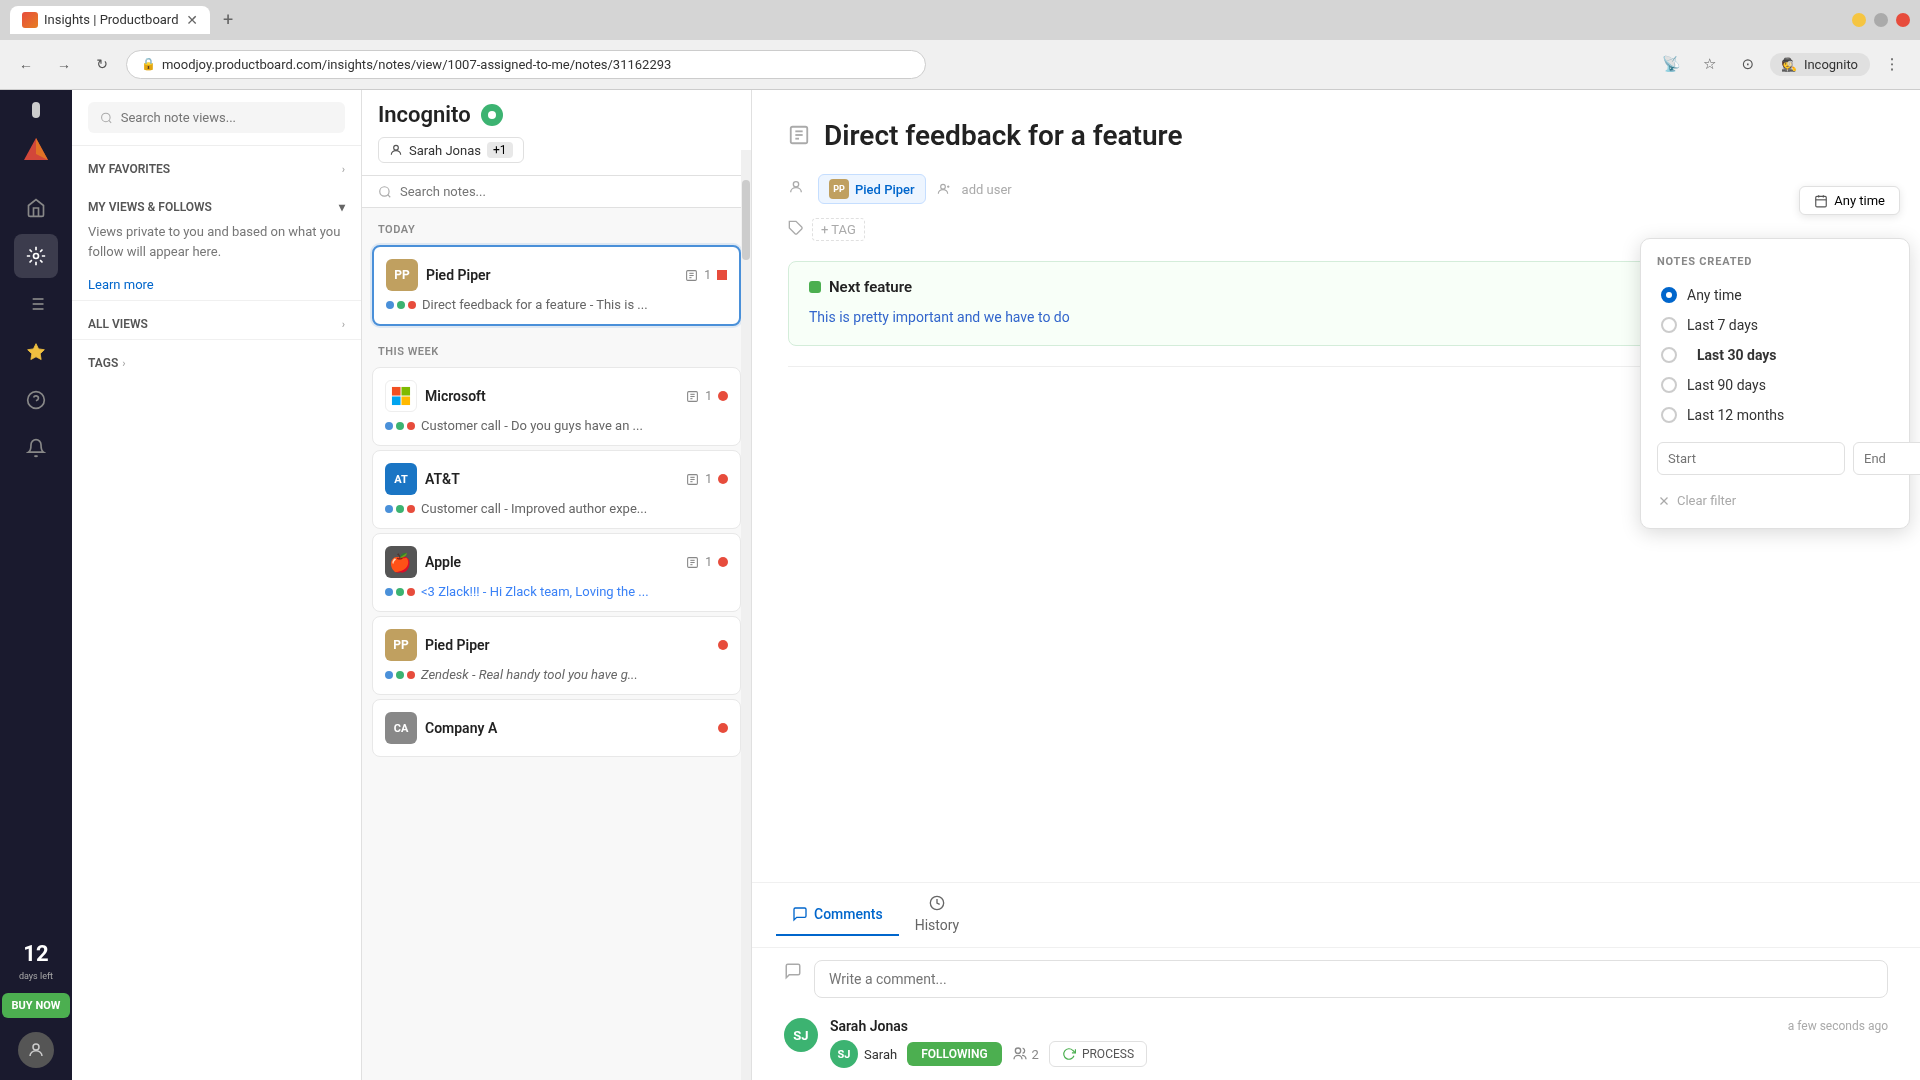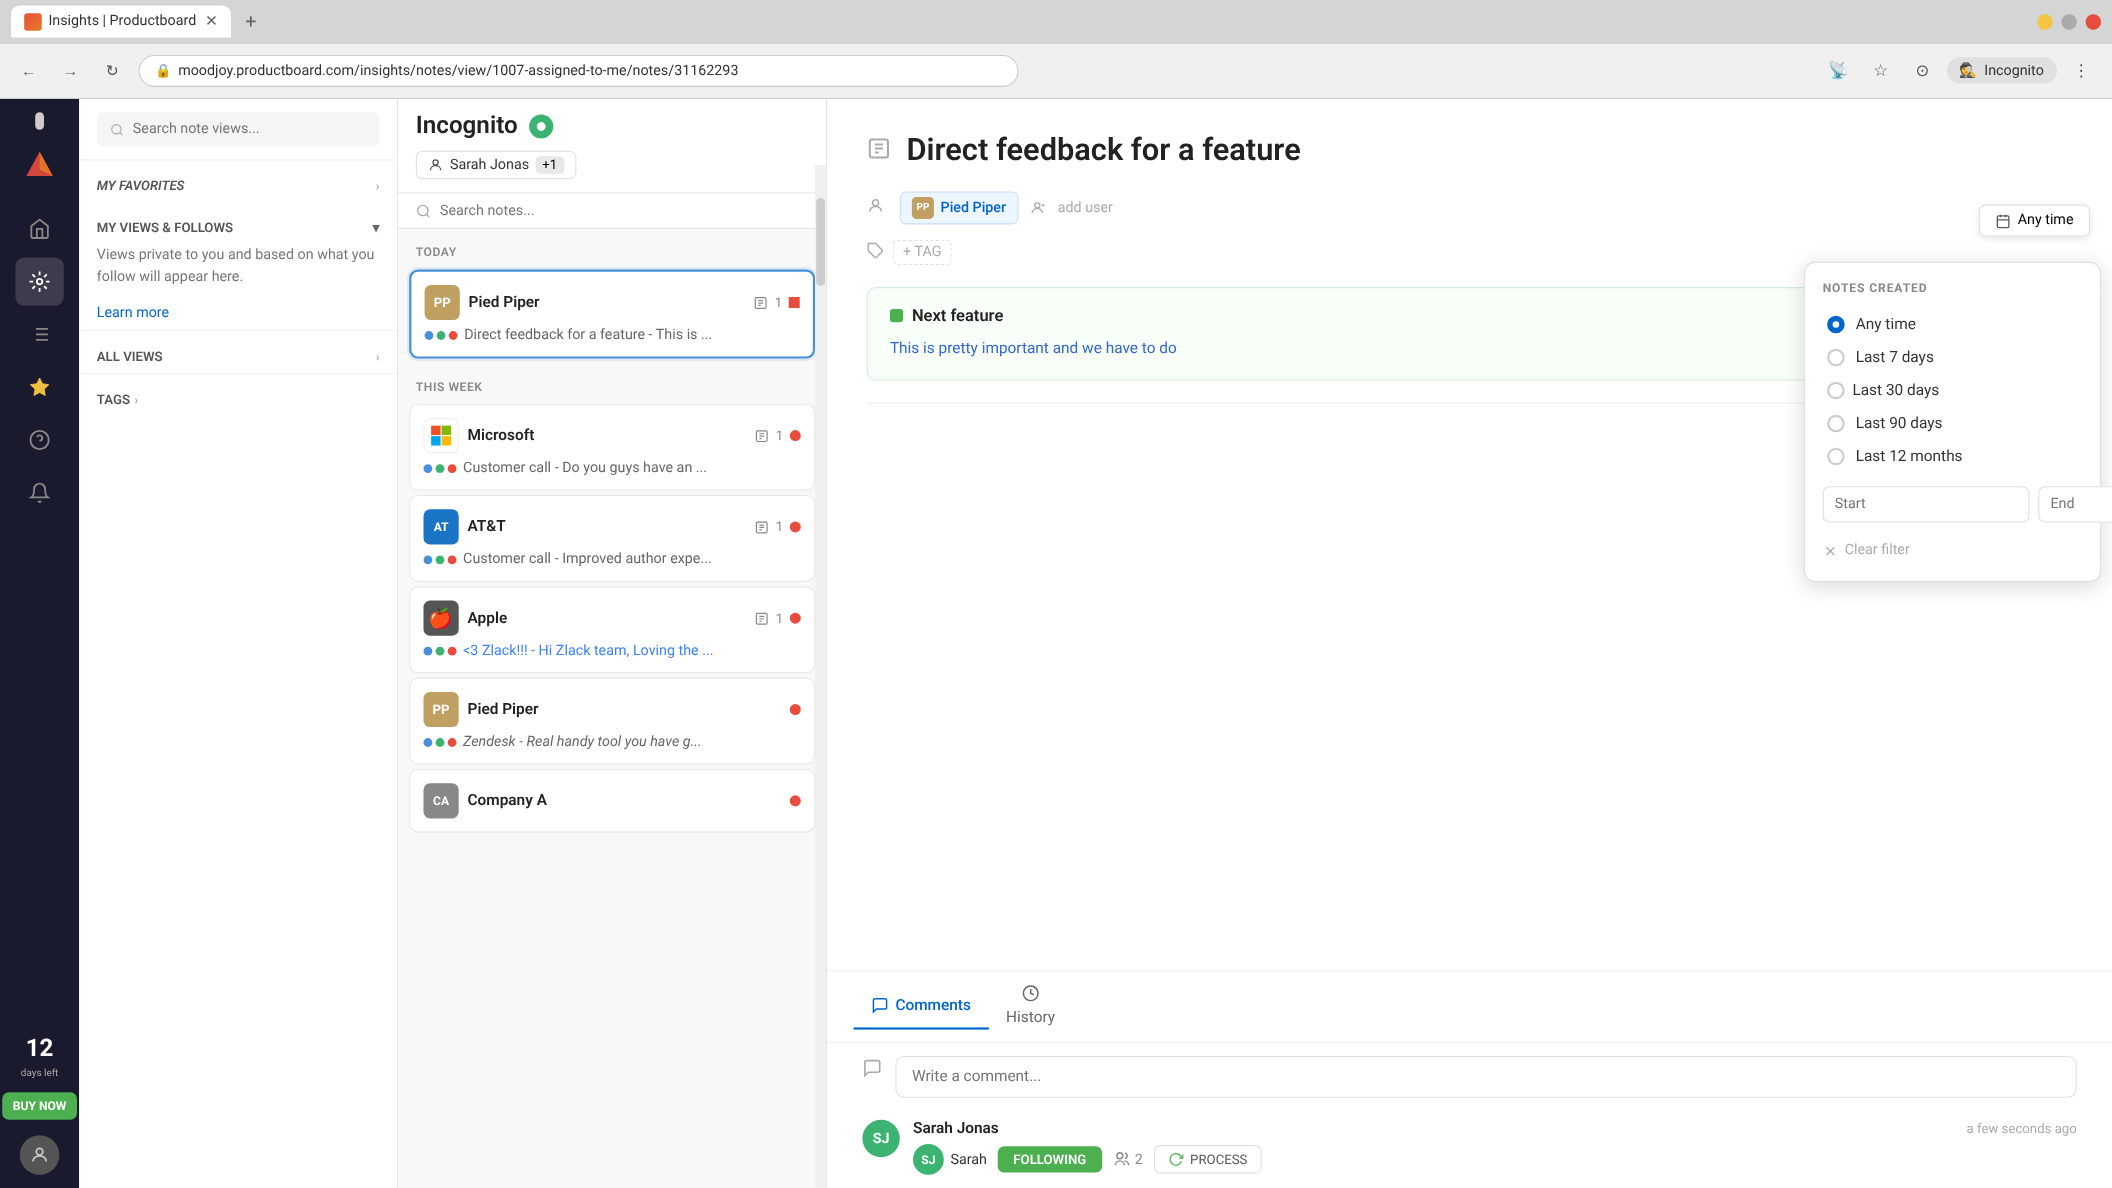--- a/index.html
+++ b/index.html
@@ -155,21 +155,21 @@
       <div style="display:flex;align-items:center;gap:8px;background:#f5f5f5;border-radius:6px;padding:8px 12px;">
         <svg width="14" height="14" viewBox="0 0 24 24" fill="none" stroke="#aaa" stroke-width="2">
             <circle cx="11" cy="11" r="8"></circle>
             <line x1="21" y1="21" x2="16.65" y2="16.65"></line>
           </svg>
         <input type="text" style="border: none; background: transparent; font-size: 13px; color: rgb(85, 85, 85); outline: none; width: 100%;" placeholder="Search note views...">
       </div>
     </div>
     <div style="padding:16px 16px 8px;">
       <div class="views-section-header">
-        <span style="font-size:12px;font-weight:600;color:#555;font-style:italic;">MY FAVORITES</span>
+        <span style="font-size:12px;font-weight:600;color:#555;">MY FAVORITES</span>
         <span class="chevron-right">›</span>
       </div>
     </div>
     <div style="padding:8px 16px;">
       <div class="views-section-header">
         <span style="font-size:12px;font-weight:600;color:#555;">MY VIEWS &amp; FOLLOWS</span>
         <span>▾</span>
       </div>
       <div class="views-empty">Views private to you and based on what you follow will appear here.</div>
       <a href="#" class="learn-more-link">Learn more</a>
@@ -518,21 +518,21 @@
         <div style="width:6px;height:6px;border-radius:50%;background:white;"></div>
       </div>
       <span style="font-size:14px;color:#333;">Any time</span>
     </div>
 
     <div style="display:flex;align-items:center;gap:10px;padding:7px 4px;cursor:pointer;">
       <div style="width:16px;height:16px;border-radius:50%;border:2px solid #ccc;display:flex;align-items:center;justify-content:center;"></div>
       <span style="font-size:14px;color:#333;">Last 7 days</span>
     </div>
 
-    <div style="display:flex;align-items:flex-end;gap:7px;padding:7px 4px;cursor:pointer;">
+    <div style="display:flex;align-items:flex-end;gap:20px;padding:7px 4px;cursor:pointer;font-weight:bold;">
       <div style="width:16px;height:16px;border-radius:50%;border:2px solid #ccc;display:flex;align-items:center;justify-content:center;"></div>
       <span style="font-size:14px;color:#333;">Last 30 days</span>
     </div>
 
     <div style="display:flex;align-items:center;gap:10px;padding:7px 4px;cursor:pointer;">
       <div style="width:16px;height:16px;border-radius:50%;border:2px solid #ccc;display:flex;align-items:center;justify-content:center;"></div>
       <span style="font-size:14px;color:#333;">Last 90 days</span>
     </div>
 
     <div style="display:flex;align-items:center;gap:10px;padding:7px 4px;cursor:pointer;">

